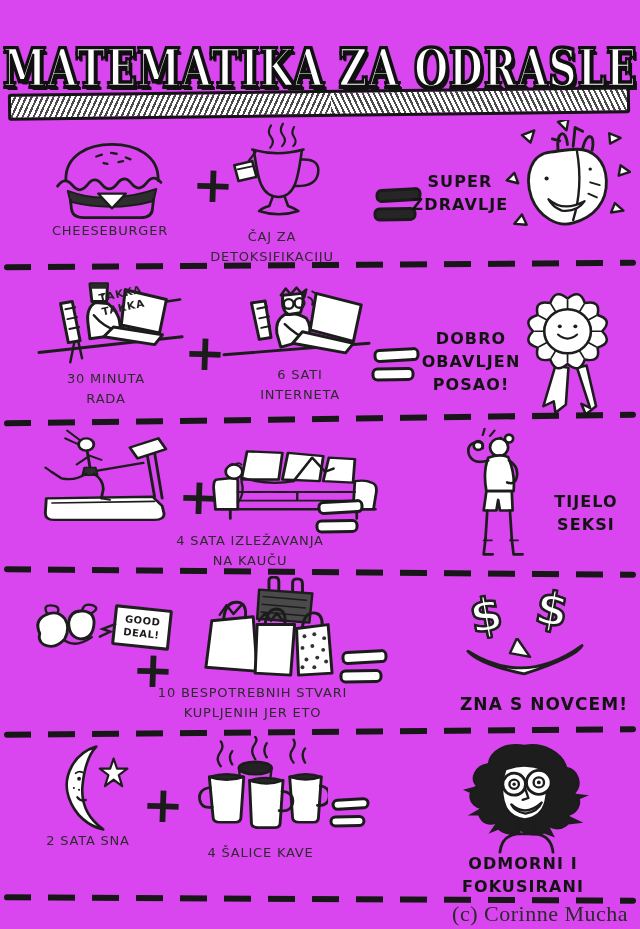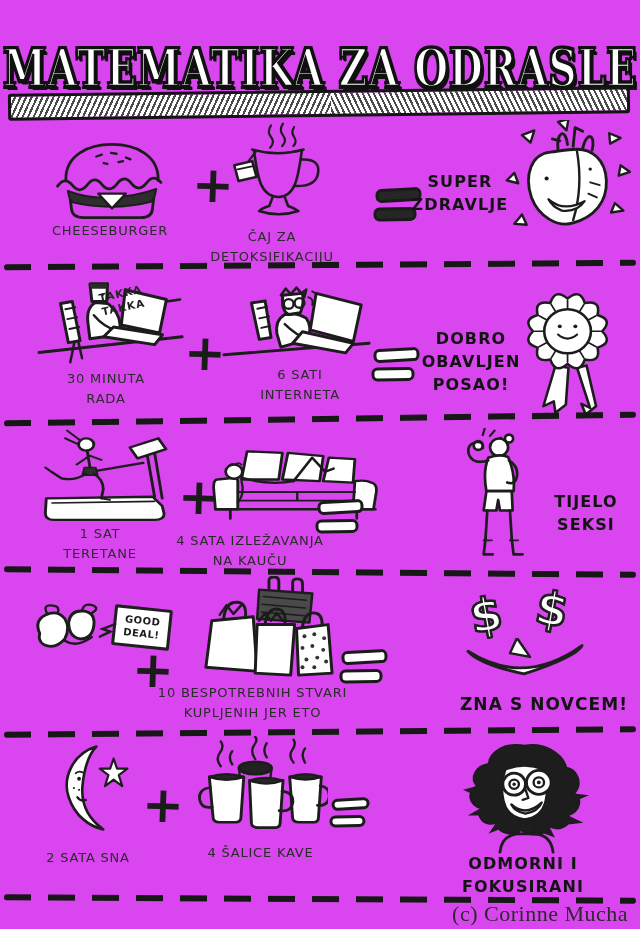--- a/index.html
+++ b/index.html
@@ -176,21 +176,20 @@
         <path d="M20,100 L128,98" stroke-width="2"></path>
         <circle cx="56" cy="24" r="8" fill="#fff"></circle>
         <path d="M49,18 L36,6 M48,24 L34,16" stroke-width="2.5"></path>
         <path d="M57,32 L60,54"></path>
         <path d="M58,38 L72,44 M58,40 L46,50" stroke-width="2.5"></path>
         <path d="M54,54 L66,54 L68,64 L52,64 Z" fill="#2e2e2e" stroke-width="2"></path>
         <path d="M64,62 Q74,70 74,82 L72,94 M56,62 Q44,72 30,68 L20,60"></path>
         <path d="M72,94 l9,2 M20,60 l-7,-6" stroke-width="2.5"></path>
       </svg>
     </div>
-    <div class="lbl" style="left:60px;top:524px;width:80px;">1 SAT TERETANE</div>
     <span class="plus" style="left:178px;top:472px;">+</span>
     <div class="abs icon" style="left:208px;top:442px;">
       <svg width="172" height="86" viewBox="0 0 185 110" preserveAspectRatio="none" fill="none" stroke="#1c1c1c" stroke-width="3" stroke-linecap="round" stroke-linejoin="round">
         <path d="M36,48 L42,12 L80,14 L76,48 Z M80,48 L86,14 L124,18 L120,50 Z M124,50 L130,20 L158,22 L156,52 Z" fill="#fff"></path>
         <path d="M10,48 Q6,48 6,58 L8,86 L32,86 L32,50 Q32,46 26,46 Z" fill="#fff"></path>
         <path d="M158,50 Q170,48 176,52 Q182,54 181,64 L178,86 L156,86 Z" fill="#fff"></path>
         <path d="M32,64 L158,64 M32,75 L157,75 M96,64 L96,75" stroke-width="2.5"></path>
         <path d="M8,86 L180,86"></path>
         <path d="M24,86 L24,98 M160,86 L160,98"></path>
         <circle cx="28" cy="38" r="9" fill="#fff"></circle>
@@ -291,21 +290,21 @@
       <svg width="82" height="92" viewBox="0 0 95 100" preserveAspectRatio="none" fill="none" stroke="#1c1c1c" stroke-width="3" stroke-linecap="round" stroke-linejoin="round">
         <path d="M56,5 C30,12 16,38 24,60 C31,80 48,92 64,95 C46,83 38,66 40,47 C42,28 48,13 56,5 Z" fill="#fff"></path>
         <circle cx="36" cy="40" r="2.2" fill="#1c1c1c" stroke="none"></circle>
         <path d="M32,34 q4,-3 8,-1" stroke-width="2"></path>
         <path d="M34,60 q4,5 10,3" stroke-width="2.5"></path>
         <circle cx="30" cy="50" r="1.2" fill="#1c1c1c" stroke="none"></circle>
         <circle cx="36" cy="52" r="1.2" fill="#1c1c1c" stroke="none"></circle>
         <path d="M76,18 L80,29 L92,29 L82,36 L86,48 L76,41 L66,48 L70,36 L60,29 L72,29 Z" fill="#fff" stroke-width="2.5"></path>
       </svg>
     </div>
-    <div class="lbl" style="left:28px;top:848px;width:120px;">2 SATA SNA</div>
+    <div class="lbl" style="left:28px;top:831px;width:120px;">2 SATA SNA</div>
     <span class="plus" style="left:142px;top:780px;">+</span>
     <div class="abs icon" style="left:194px;top:736px;">
       <svg width="134" height="96" viewBox="0 0 140 108" preserveAspectRatio="none" fill="none" stroke="#1c1c1c" stroke-width="3" stroke-linecap="round" stroke-linejoin="round">
         <path d="M28,34 q-6,-8 -1,-15 q5,-7 1,-13 M40,32 q-5,-8 0,-15 M64,26 q-6,-9 -1,-16 q4,-6 1,-9 M76,24 q-5,-8 0,-16 M104,30 q-6,-8 -1,-15 q4,-6 1,-11 M116,30 q-5,-9 0,-16" stroke-width="2.5"></path>
         <ellipse cx="64" cy="36" rx="17" ry="7" fill="#222"></ellipse>
         <path d="M47,36 L48,48 M81,36 L80,46" stroke-width="2.5"></path>
         <path d="M16,46 L20,92 Q20,97 27,97 L43,97 Q49,97 49,92 L52,46 Z" fill="#fff"></path>
         <path d="M16,46 Q34,53 52,46 Q34,40 16,46 Z" fill="#262626" stroke-width="2.5"></path>
         <path d="M17,58 Q4,60 6,72 Q8,82 19,80"></path>
         <path d="M100,46 L103,92 Q103,97 110,97 L125,97 Q130,97 130,92 L133,46 Z" fill="#fff"></path>

